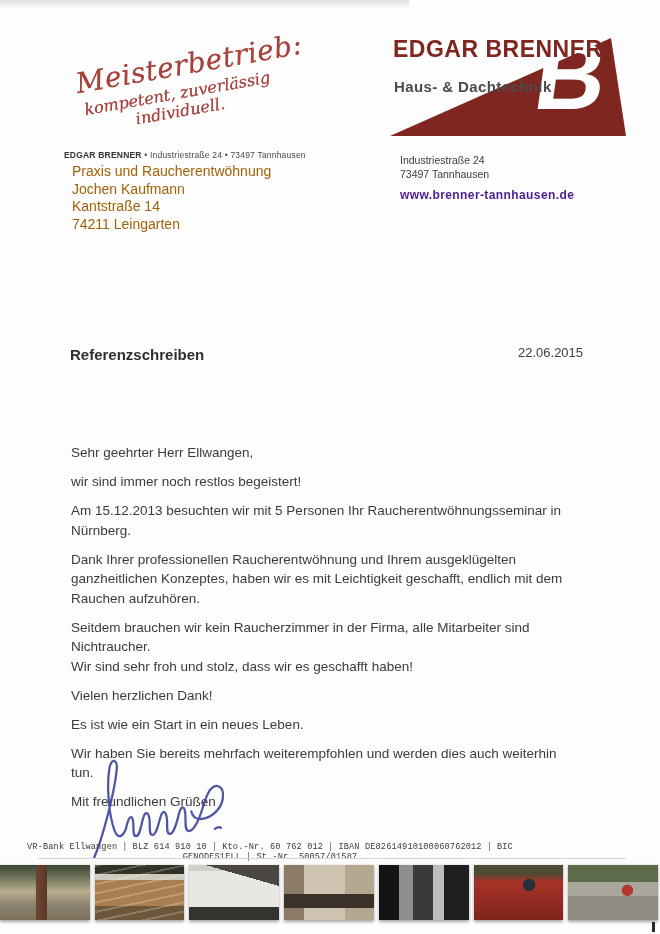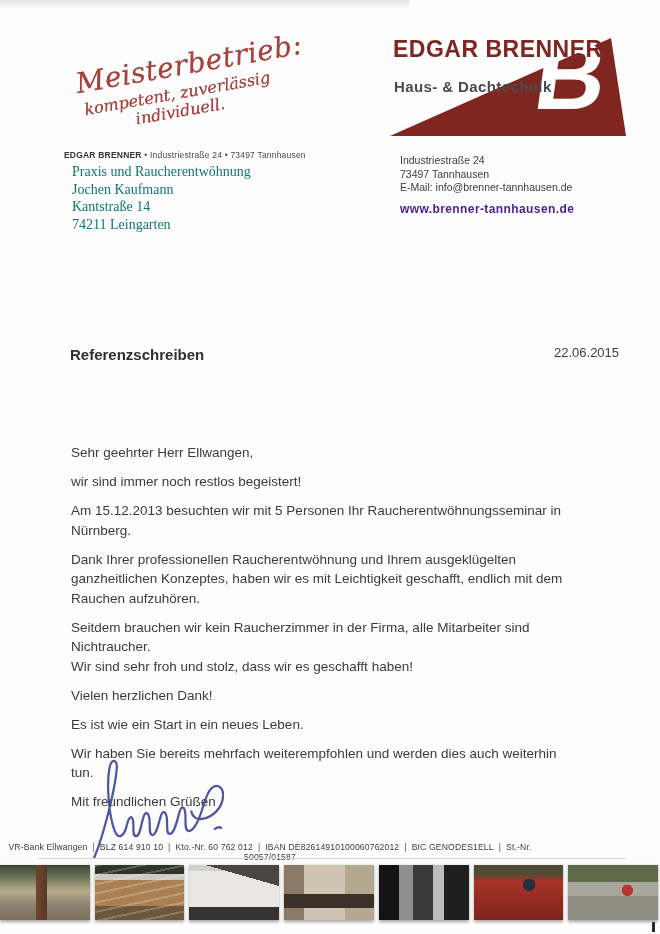--- a/index.html
+++ b/index.html
@@ -31,44 +31,44 @@
   .logo-tagline{position:absolute;left:6px;top:48px;font-size:15px;font-weight:bold;
                 color:#4b4b4b;letter-spacing:.4px;white-space:nowrap;}
 
   
   .sender-line{position:absolute;left:64px;top:150px;font-size:8.5px;color:#4a4a4a;
                letter-spacing:.2px;text-align:center;}
   .sender-line .sl-name{font-weight:bold;color:#333;}
 
   
   .recipient{position:absolute;left:72px;top:163px;font-size:14px;line-height:17.5px;
-             color:#0f766e;font-family:Liberation Serif, serif;}
+             color:#a16207;}
 
   
   .contact{position:absolute;left:400px;top:154px;width:255px;text-align:left;
            font-size:10.5px;line-height:13.5px;color:#3d3d3d;}
   .contact .website{font-size:12px;font-weight:bold;letter-spacing:.4px;color:#4c1d95;
                     margin-top:8px;}
 
   
   .subject{position:absolute;left:70px;top:346px;font-size:15px;font-weight:bold;color:#2f2f2f;}
-  .date{position:absolute;left:518px;top:345px;font-size:13px;color:#3e3e3e;margin-left:36px;}
+  .date{position:absolute;left:518px;top:345px;font-size:13px;color:#3e3e3e;}
 
   
   .body-text{position:absolute;left:71px;top:443px;width:548px;}
   .body-text p{margin:0 0 9.5px 0;font-size:13.5px;line-height:19.5px;color:#3b3b3b;
                white-space:pre-line;}
   .closing{margin-top:0;}
 
   
   .signature{position:absolute;left:84px;top:757px;}
 
   
   .footer-line{position:absolute;left:0;top:842px;width:540px;text-align:center;
-               font-size:8.6px;color:#3c3c3c;letter-spacing:.15px;}
+               font-size:8.6px;color:#3c3c3c;letter-spacing:.15px;font-family:Liberation Mono, monospace;}
   .footer-line .sep{margin:0 5px;color:#555;}
   .footer-rule{position:absolute;left:38px;top:858px;width:588px;height:1px;background:#d5d5d5;}
 
   
   .photo-strip{position:absolute;left:0;top:864px;width:658px;height:55px;display:flex;gap:5px;}
   .photo{flex:1;height:100%;box-shadow:0 2px 3px rgba(0,0,0,.35);border-top:1px solid #eee;}
   .p1{background:
       linear-gradient(90deg,transparent 40%,#6e4631 40%,#5a3826 52%,transparent 52%),
       linear-gradient(180deg,#3d4435 0%,#6b7358 22%,#b9ac8d 48%,#8b8472 72%,#7c6f5a 100%);}
   .p2{background:
@@ -119,21 +119,20 @@
   <div class="recipient">
     <div>Praxis und Raucherentwöhnung</div>
     <div>Jochen Kaufmann</div>
     <div>Kantstraße 14</div>
     <div>74211 Leingarten</div>
   </div>
 
   <div class="contact">
     <div>Industriestraße 24</div>
     <div>73497 Tannhausen</div>
-    <div>E-Mail: info@brenner-tannhausen.de</div>
     <div class="website">www.brenner-tannhausen.de</div>
   </div>
 
   <div class="subject">Referenzschreiben</div>
   <div class="date">22.06.2015</div>
 
   <div class="body-text">
     <p>Sehr geehrter Herr Ellwangen,</p>
     <p>wir sind immer noch restlos begeistert!</p>
     <p>Am 15.12.2013 besuchten wir mit 5 Personen Ihr Raucherentwöhnungsseminar in

